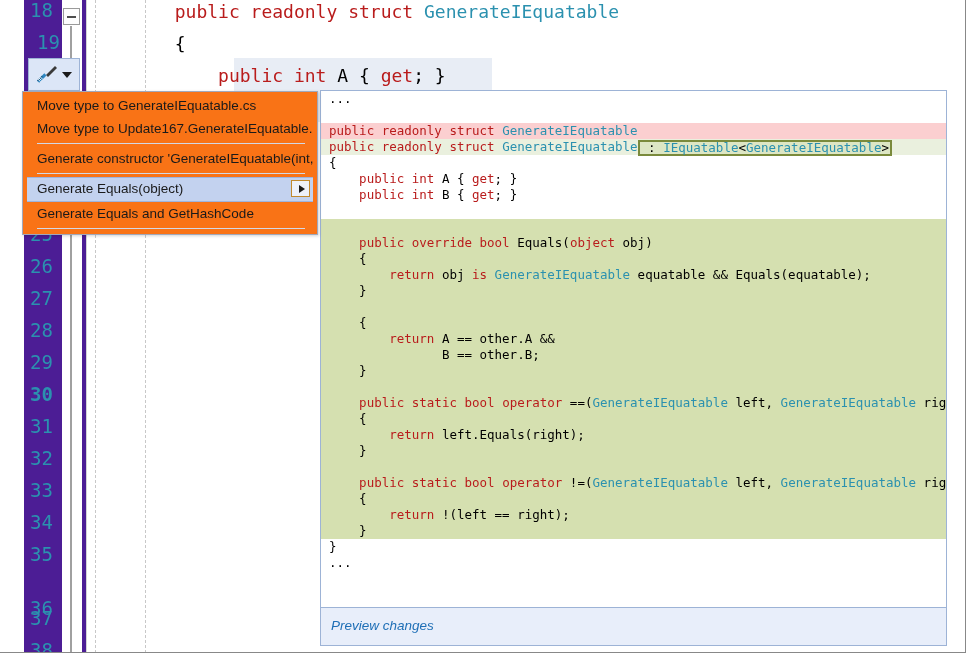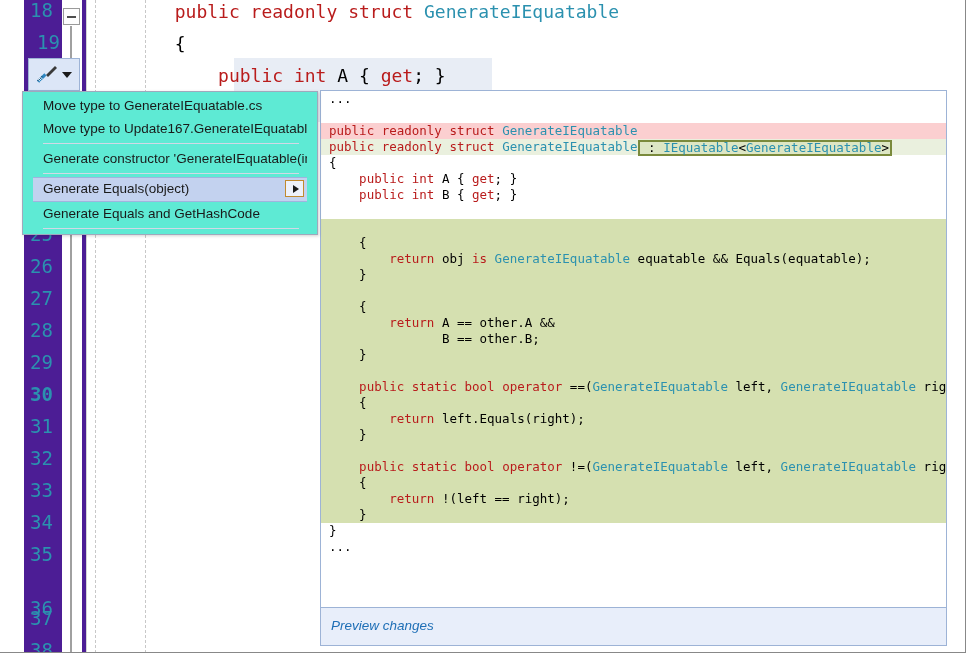--- a/index.html
+++ b/index.html
@@ -126,25 +126,25 @@
     width: 0; height: 0;
     border-left: 5px solid transparent;
     border-right: 5px solid transparent;
     border-top: 6px solid #1a1a1a;
   }
 
   .qa-menu {
     position: absolute;
     left: 22px; top: 91px;
     width: 296px;
-    background: #5eead4;
+    background: #f97316;
     border: 1px solid #A0A8BC;
     box-sizing: border-box;
     z-index: 50;
-    padding: 2px 10px;
+    padding: 2px 4px;
     box-shadow: 1px 1px 3px rgba(0,0,0,0.18);
   }
   .qa-item {
     position: relative;
     height: 23px;
     line-height: 23px;
     padding-left: 10px;
     padding-right: 26px;
     font-family: "Liberation Sans", sans-serif;
     font-size: 13.5px;
@@ -312,20 +312,21 @@
     <div class="preview-code" id="pv-code">
         <div class="pv-line "><span class="pln">...</span></div>
         <div class="pv-line ">&nbsp;</div>
         <div class="pv-line pv-del"><span class="kw">public</span><span class="pln"> </span><span class="kw">readonly</span><span class="pln"> </span><span class="kw">struct</span><span class="pln"> </span><span class="typ">GenerateIEquatable</span></div>
         <div class="pv-line pv-ins"><span class="kw">public</span><span class="pln"> </span><span class="kw">readonly</span><span class="pln"> </span><span class="kw">struct</span><span class="pln"> </span><span class="typ">GenerateIEquatable</span><span class="pv-box"><span class="pln"> : </span><span class="typ">IEquatable</span><span class="pln">&lt;</span><span class="typ">GenerateIEquatable</span><span class="pln">&gt;</span></span></div>
         <div class="pv-line "><span class="pln">{</span></div>
         <div class="pv-line "><span class="pln">    </span><span class="kw">public</span><span class="pln"> </span><span class="kw">int</span><span class="pln"> A { </span><span class="kw">get</span><span class="pln">; }</span></div>
         <div class="pv-line "><span class="pln">    </span><span class="kw">public</span><span class="pln"> </span><span class="kw">int</span><span class="pln"> B { </span><span class="kw">get</span><span class="pln">; }</span></div>
         <div class="pv-line ">&nbsp;</div>
         <div class="pv-line pv-add">&nbsp;</div>
+        <div class="pv-line pv-add"><span class="pln">    </span><span class="kw">public</span><span class="pln"> </span><span class="kw">override</span><span class="pln"> </span><span class="kw">bool</span><span class="pln"> Equals(</span><span class="kw">object</span><span class="pln"> obj)</span></div>
         <div class="pv-line pv-add"><span class="pln">    {</span></div>
         <div class="pv-line pv-add"><span class="pln">        </span><span class="kw">return</span><span class="pln"> obj </span><span class="kw">is</span><span class="pln"> </span><span class="typ">GenerateIEquatable</span><span class="pln"> equatable &amp;&amp; Equals(equatable);</span></div>
         <div class="pv-line pv-add"><span class="pln">    }</span></div>
         <div class="pv-line pv-add">&nbsp;</div>
         <div class="pv-line pv-add"><span class="pln">    {</span></div>
         <div class="pv-line pv-add"><span class="pln">        </span><span class="kw">return</span><span class="pln"> A == other.A &amp;&amp;</span></div>
         <div class="pv-line pv-add"><span class="pln">               B == other.B;</span></div>
         <div class="pv-line pv-add"><span class="pln">    }</span></div>
         <div class="pv-line pv-add">&nbsp;</div>
         <div class="pv-line pv-add"><span class="pln">    </span><span class="kw">public</span><span class="pln"> </span><span class="kw">static</span><span class="pln"> </span><span class="kw">bool</span><span class="pln"> </span><span class="kw">operator</span><span class="pln"> ==(</span><span class="typ">GenerateIEquatable</span><span class="pln"> left, </span><span class="typ">GenerateIEquatable</span><span class="pln"> right)</span></div>

